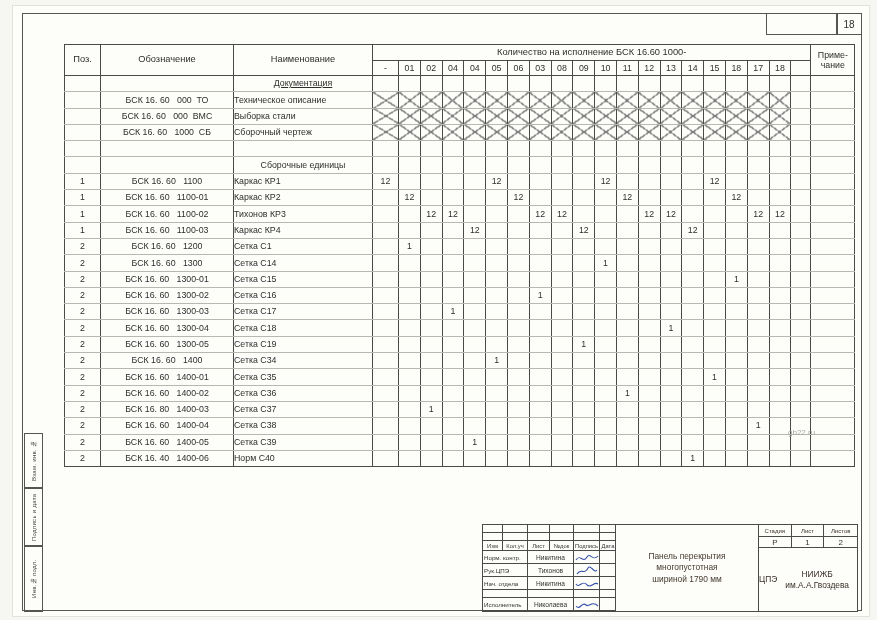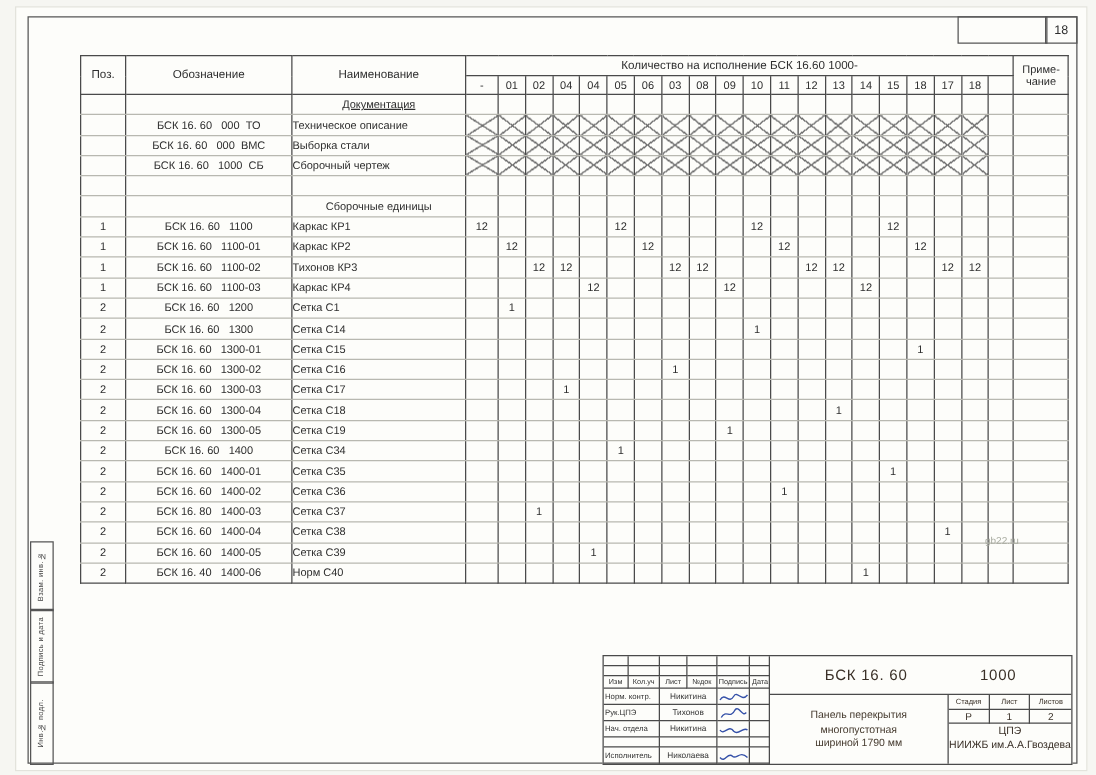--- a/index.html
+++ b/index.html
@@ -58,21 +58,21 @@
   .sig-svg{width:24px;height:11px;}
   .rightpart{flex:1;display:flex;flex-direction:column;}
   .doc-cell{height:30px;border-bottom:1px solid #4a4a4a;display:flex;align-items:center;justify-content:center;gap:58px;font-size:12px;color:#3a3027;letter-spacing:.6px;}
   .stamp-bottom{flex:1;display:flex;}
   .title-cell{width:142px;border-right:1px solid #4a4a4a;display:flex;flex-direction:column;align-items:center;justify-content:center;font-size:8.4px;color:#453a2e;line-height:1.35;text-align:center;}
   .right-col{flex:1;display:flex;flex-direction:column;}
   .stage-grid{display:grid;grid-template-columns:1fr 1fr 1fr;}
   .stage-grid .sc{border-right:1px solid #4a4a4a;border-bottom:1px solid #4a4a4a;text-align:center;font-size:6px;color:#3c332a;height:11px;display:flex;align-items:center;justify-content:center;}
   .stage-grid .sc:nth-child(3n){border-right:none;}
   .stage-grid .val{font-size:8px;height:10px;}
-  .org-cell{flex:1;display:flex;flex-direction:column;align-items:center;justify-content:flex-start;font-size:8.4px;color:#3a3027;line-height:1.25;text-align:center;}
+  .org-cell{flex:1;display:flex;flex-direction:row;align-items:center;justify-content:space-between;font-size:8.4px;color:#3a3027;line-height:1.25;text-align:center;}
 </style>
 </head>
 <body>
 
 <div class="paper"></div>
 <div class="frame"></div>
 
 <div class="pagebox" style="left:766px;top:13px;width:70px;height:20px;"></div>
 <div class="pagebox num" style="left:836px;top:13px;width:24px;height:20px;">18</div>
 
@@ -829,24 +829,20 @@
     <div class="rc lab" style="grid-column:1/3">Исполнитель</div>
     <div class="rc nm" style="grid-column:3/5">Николаева</div>
     <div class="rc">
         <svg class="sig-svg" viewBox="0 0 24 11">
           <path d="M1,7 C5,12 7,2 11,6 C14,9 17,1 23,7" fill="none" stroke="#3450a8" stroke-width="1.1"></path>
         </svg>
       </div>
     <div class="rc nr"></div>
   </div>
   <div class="rightpart">
-    <div class="doc-cell">
-      <span>БСК 16. 60</span>
-      <span>1000</span>
-    </div>
     <div class="stamp-bottom">
       <div class="title-cell">
         <span>Панель перекрытия</span>
         <span>многопустотная</span>
         <span>шириной 1790 мм</span>
       </div>
       <div class="right-col">
         <div class="stage-grid">
           <div class="sc">Стадия</div>
           <div class="sc">Лист</div>

